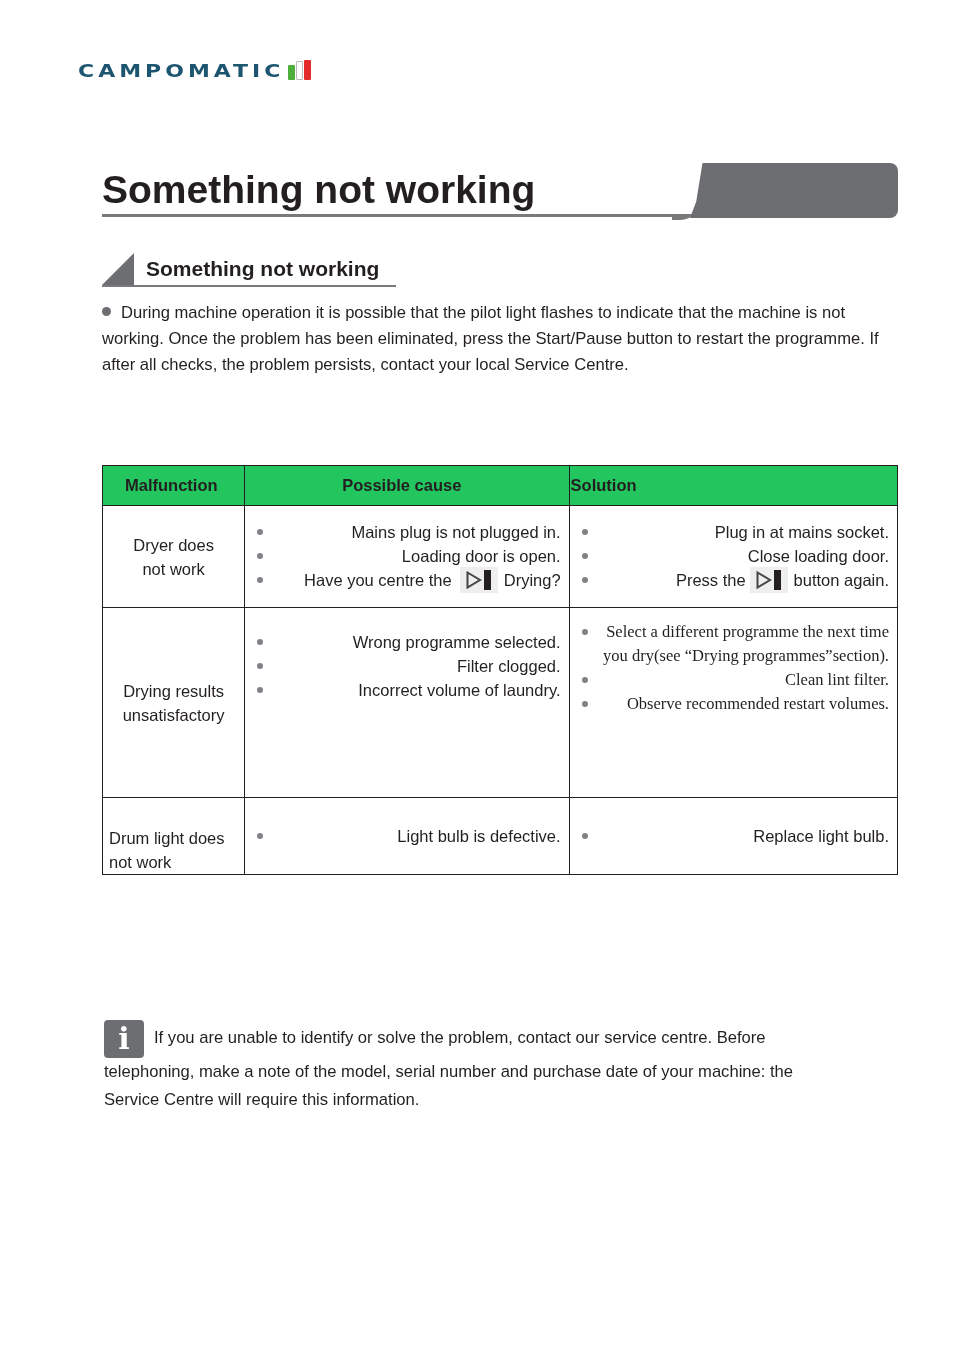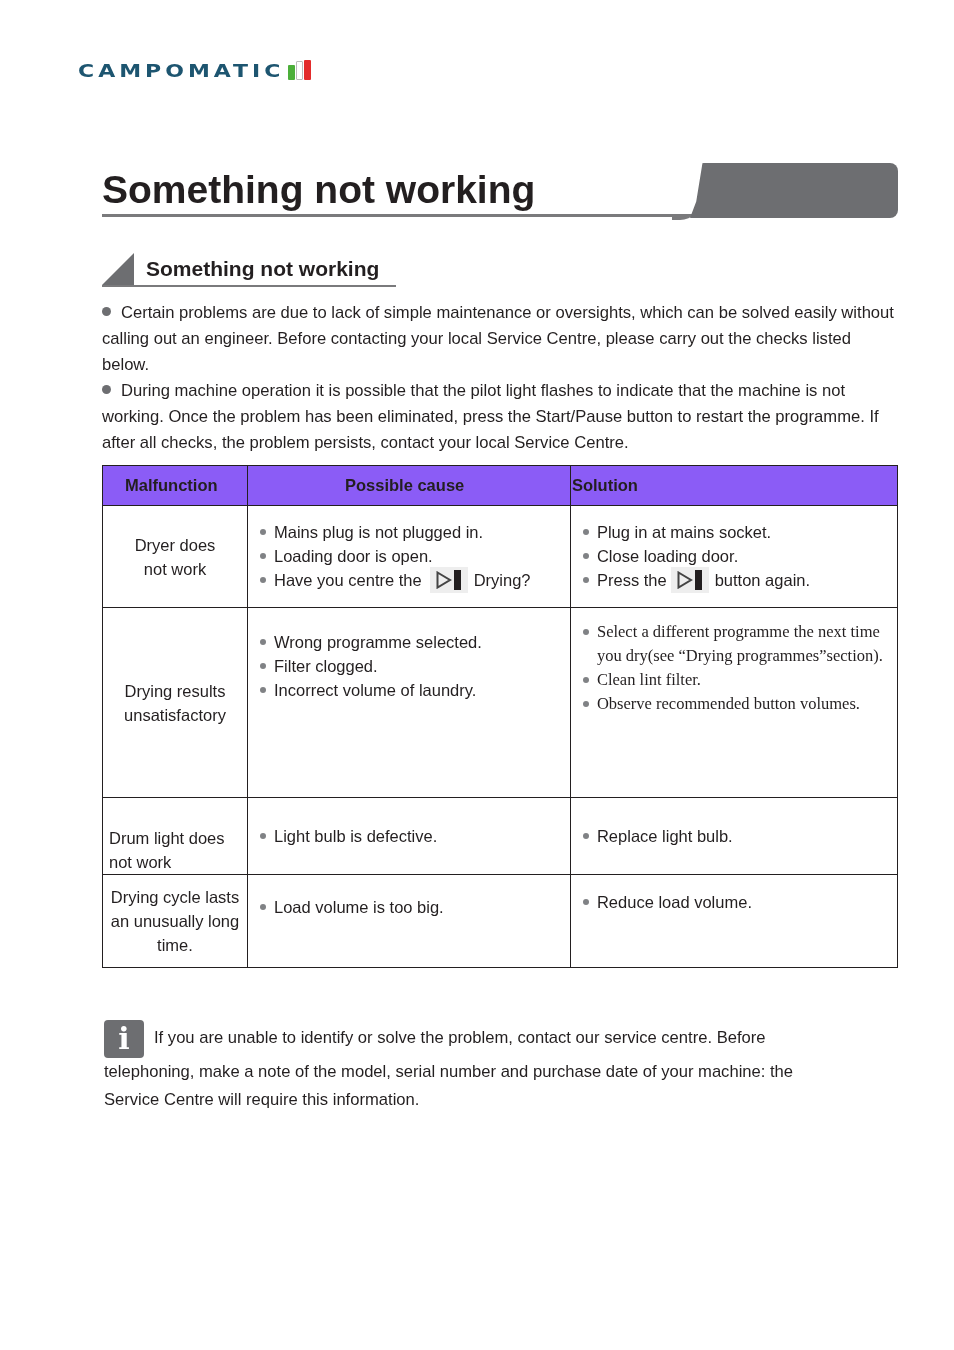--- a/index.html
+++ b/index.html
@@ -57,27 +57,27 @@
     display: inline-block; width: 9px; height: 9px; border-radius: 50%;
     background: #6d6e71; margin-right: 10px; vertical-align: 2px;
   }
 
   table.faults {
     position: absolute; left: 102px; top: 465px; width: 796px;
     border-collapse: collapse; font-size: 16.5px; color: #231f20;
   }
   table.faults th, table.faults td { border: 1px solid #231f20; }
   table.faults th {
-    background: #8b5cf6; height: 37px; font-weight: bold; font-size: 16.5px; text-align: left;
+    background: #22c55e; height: 37px; font-weight: bold; font-size: 16.5px; text-align: left;
   }
   .col1 { width: 142px; }
   .col2 { width: 324px; }
   .col3 { width: 328px; }
   td.malf { text-align: center; line-height: 24px; vertical-align: middle; padding: 0 2px; border-radius: 17px; }
-  td.cell { vertical-align: top; padding: 0 8px 0 12px; }
+  td.cell { vertical-align: top; padding: 0 8px 0 12px; text-align: right; }
   ul.items { list-style: none; margin: 0; padding: 0; line-height: 24px; }
   ul.items li { position: relative; padding-left: 14px; }
   ul.items li::before {
     content: ""; position: absolute; left: 0; top: 9px; width: 6px; height: 6px;
     border-radius: 50%; background: #808285;
   }
   .btn-icon {
     display: inline-flex; align-items: center; justify-content: center; gap: 2px;
     width: 38px; height: 26px; background: #eeeeee; vertical-align: middle;
     margin: -3px 6px 0 8px;
@@ -108,21 +108,20 @@
 <div class="title-tab-curve"></div>
 <div class="title-tab"></div>
 
 <div class="section-head">
   <span class="section-tri"></span>
   <span class="section-title">Something not working</span>
 </div>
 <div class="section-rule"></div>
 
 <div class="intro">
-  <p><span class="bullet-dot"></span><span>Certain problems are due to lack of simple maintenance or oversights, which can be solved easily without calling out an engineer. Before contacting your local Service Centre, please carry out the checks listed below.</span></p>
   <p><span class="bullet-dot"></span><span>During machine operation it is possible that the  pilot light flashes  to indicate that the machine is not working. Once the problem has been eliminated, press the Start/Pause button to restart the programme. If after all checks, the problem persists, contact your local Service Centre.</span></p>
 </div>
 
 <table class="faults">
   <colgroup>
       <col class="col1">
       <col class="col2">
       <col class="col3">
     </colgroup>
   <thead>
@@ -170,48 +169,35 @@
         <ul class="items">
           <li>Wrong programme selected.</li>
           <li>Filter clogged.</li>
           <li>Incorrect volume of laundry.</li>
         </ul>
       </td>
       <td class="cell" style="padding-top:12px;font-family:Liberation Serif, serif;">
         <ul class="items">
           <li>Select a different programme the next time you dry(see “Drying programmes”section).</li>
           <li>Clean lint filter.</li>
-          <li>Observe recommended button volumes.</li>
+          <li>Observe recommended restart volumes.</li>
         </ul>
       </td>
     </tr>
     <tr style="height:73px;">
       <td class="malf" style="text-align:left;padding-left:6px;"><span style="display:inline-block;width:125px;margin-top:28px;">Drum light does not work</span></td>
       <td class="cell" style="vertical-align:middle;">
         <ul class="items">
             <li>Light bulb is defective.</li>
           </ul>
       </td>
       <td class="cell" style="vertical-align:middle;">
         <ul class="items">
             <li>Replace light bulb.</li>
           </ul>
       </td>
     </tr>
-    <tr style="height:93px;">
-      <td class="malf"><span style="display:inline-block;width:140px;">Drying cycle lasts an unusually long time.</span></td>
-      <td class="cell" style="padding-top:20px;">
-        <ul class="items">
-            <li>Load volume is too big.</li>
-          </ul>
-      </td>
-      <td class="cell" style="padding-top:15px;">
-        <ul class="items">
-            <li>Reduce load volume.</li>
-          </ul>
-      </td>
-    </tr>
   </tbody>
 </table>
 
 <div class="note">
   <span class="info-icon">i</span><span>If you are unable to identify or solve the problem, contact our service centre. Before telephoning, make a note of the model, serial number and purchase date of your machine:  the Service Centre will require this information.</span>
 </div>
 
 </body></html>

